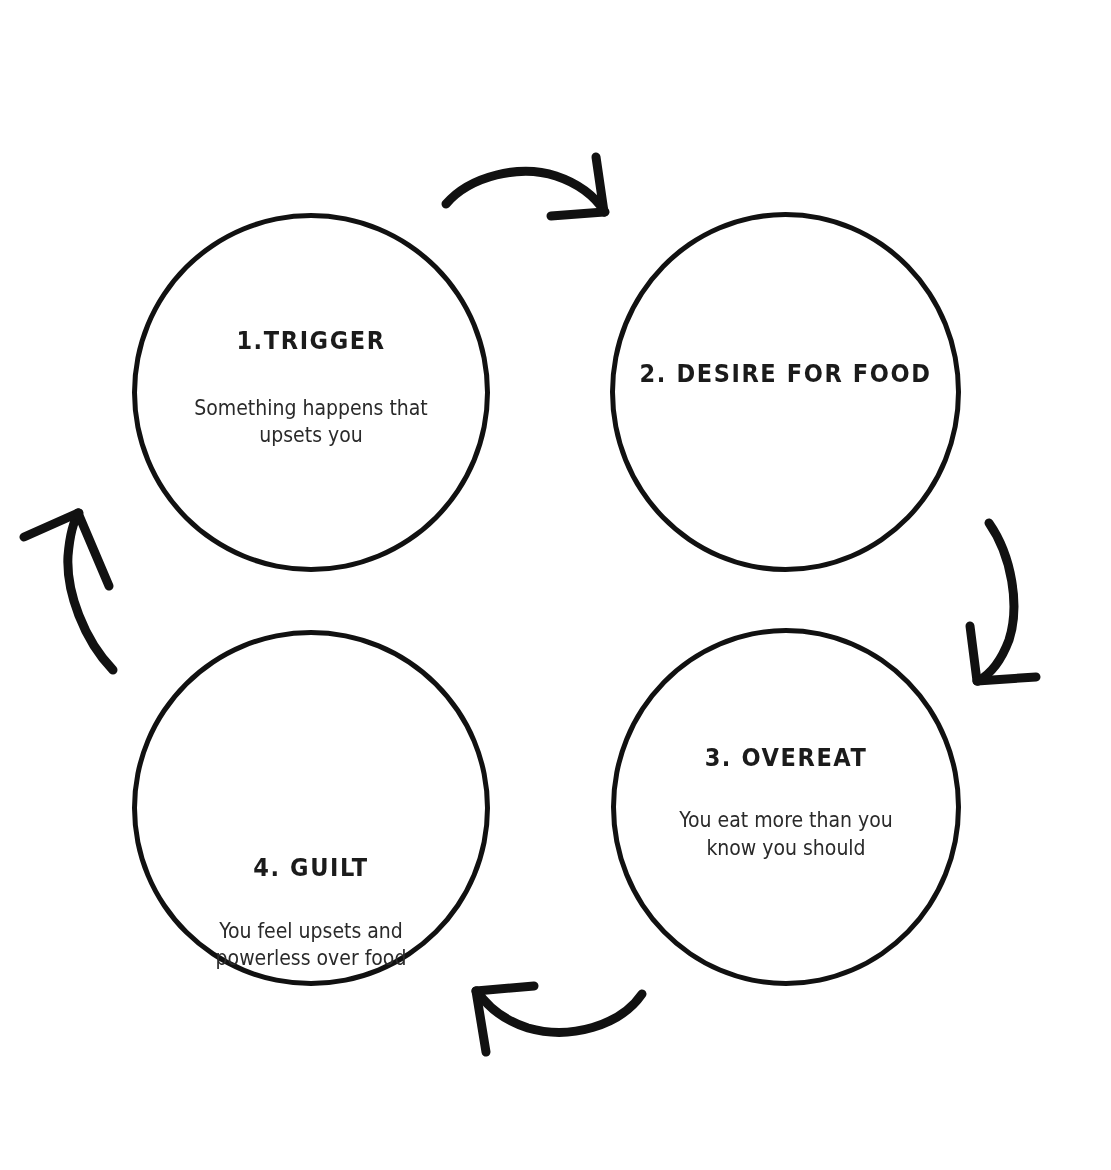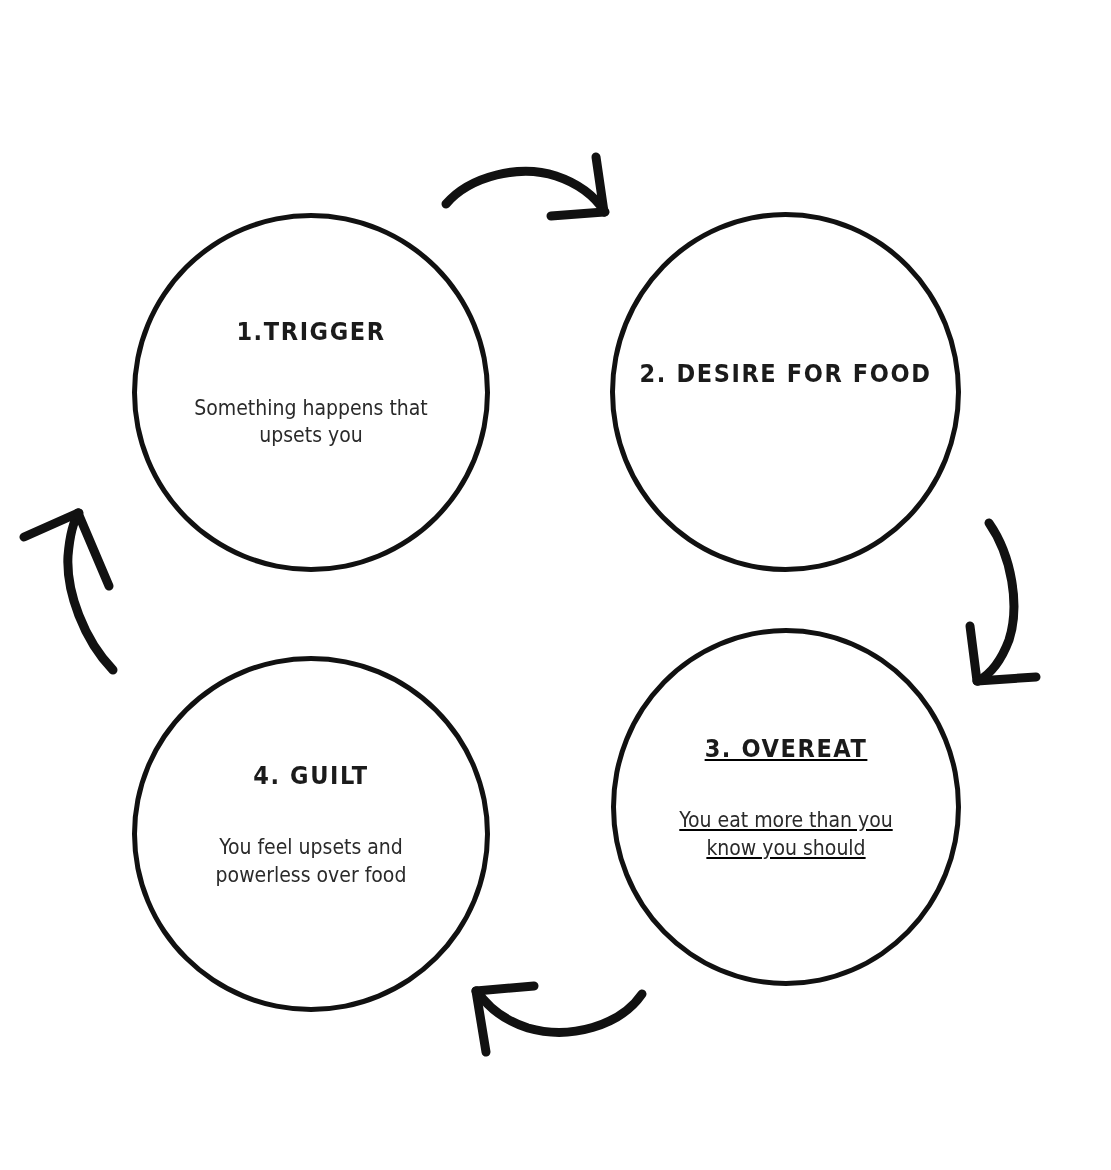--- a/index.html
+++ b/index.html
@@ -45,30 +45,30 @@
     margin: 0 0 32px 0;
     white-space: nowrap;
     font-stretch: condensed;
   }
 
   .node-desc {
     font-size: 21px;
     font-weight: 400;
     color: #2a2a2a;
     line-height: 1.32;
-    margin: 17px;
+    margin: 8px;
     max-width: 250px;
     font-stretch: condensed;
   }
 
   
   #node-trigger  { left: 132px; top: 213px; width: 358px; height: 359px; }
   #node-desire   { left: 610px; top: 212px; width: 351px; height: 360px; }
-  #node-guilt    { left: 132px; top: 656px; width: 358px; height: 356px; }
-  #node-overeat  { left: 611px; top: 628px; width: 350px; height: 358px; text-decoration: underline; }
+  #node-guilt    { left: 132px; top: 630px; width: 358px; height: 356px; justify-content: flex-end; }
+  #node-overeat  { left: 611px; top: 628px; width: 350px; height: 358px; }
 
   #node-desire .node-title  { margin-bottom: 36px; }
   #node-overeat .node-title { margin-bottom: 28px; }
   #node-guilt .node-title   { margin-bottom: 28px; }
 
   .arrow-layer {
     position: absolute;
     left: 0;
     top: 0;
     pointer-events: none;

